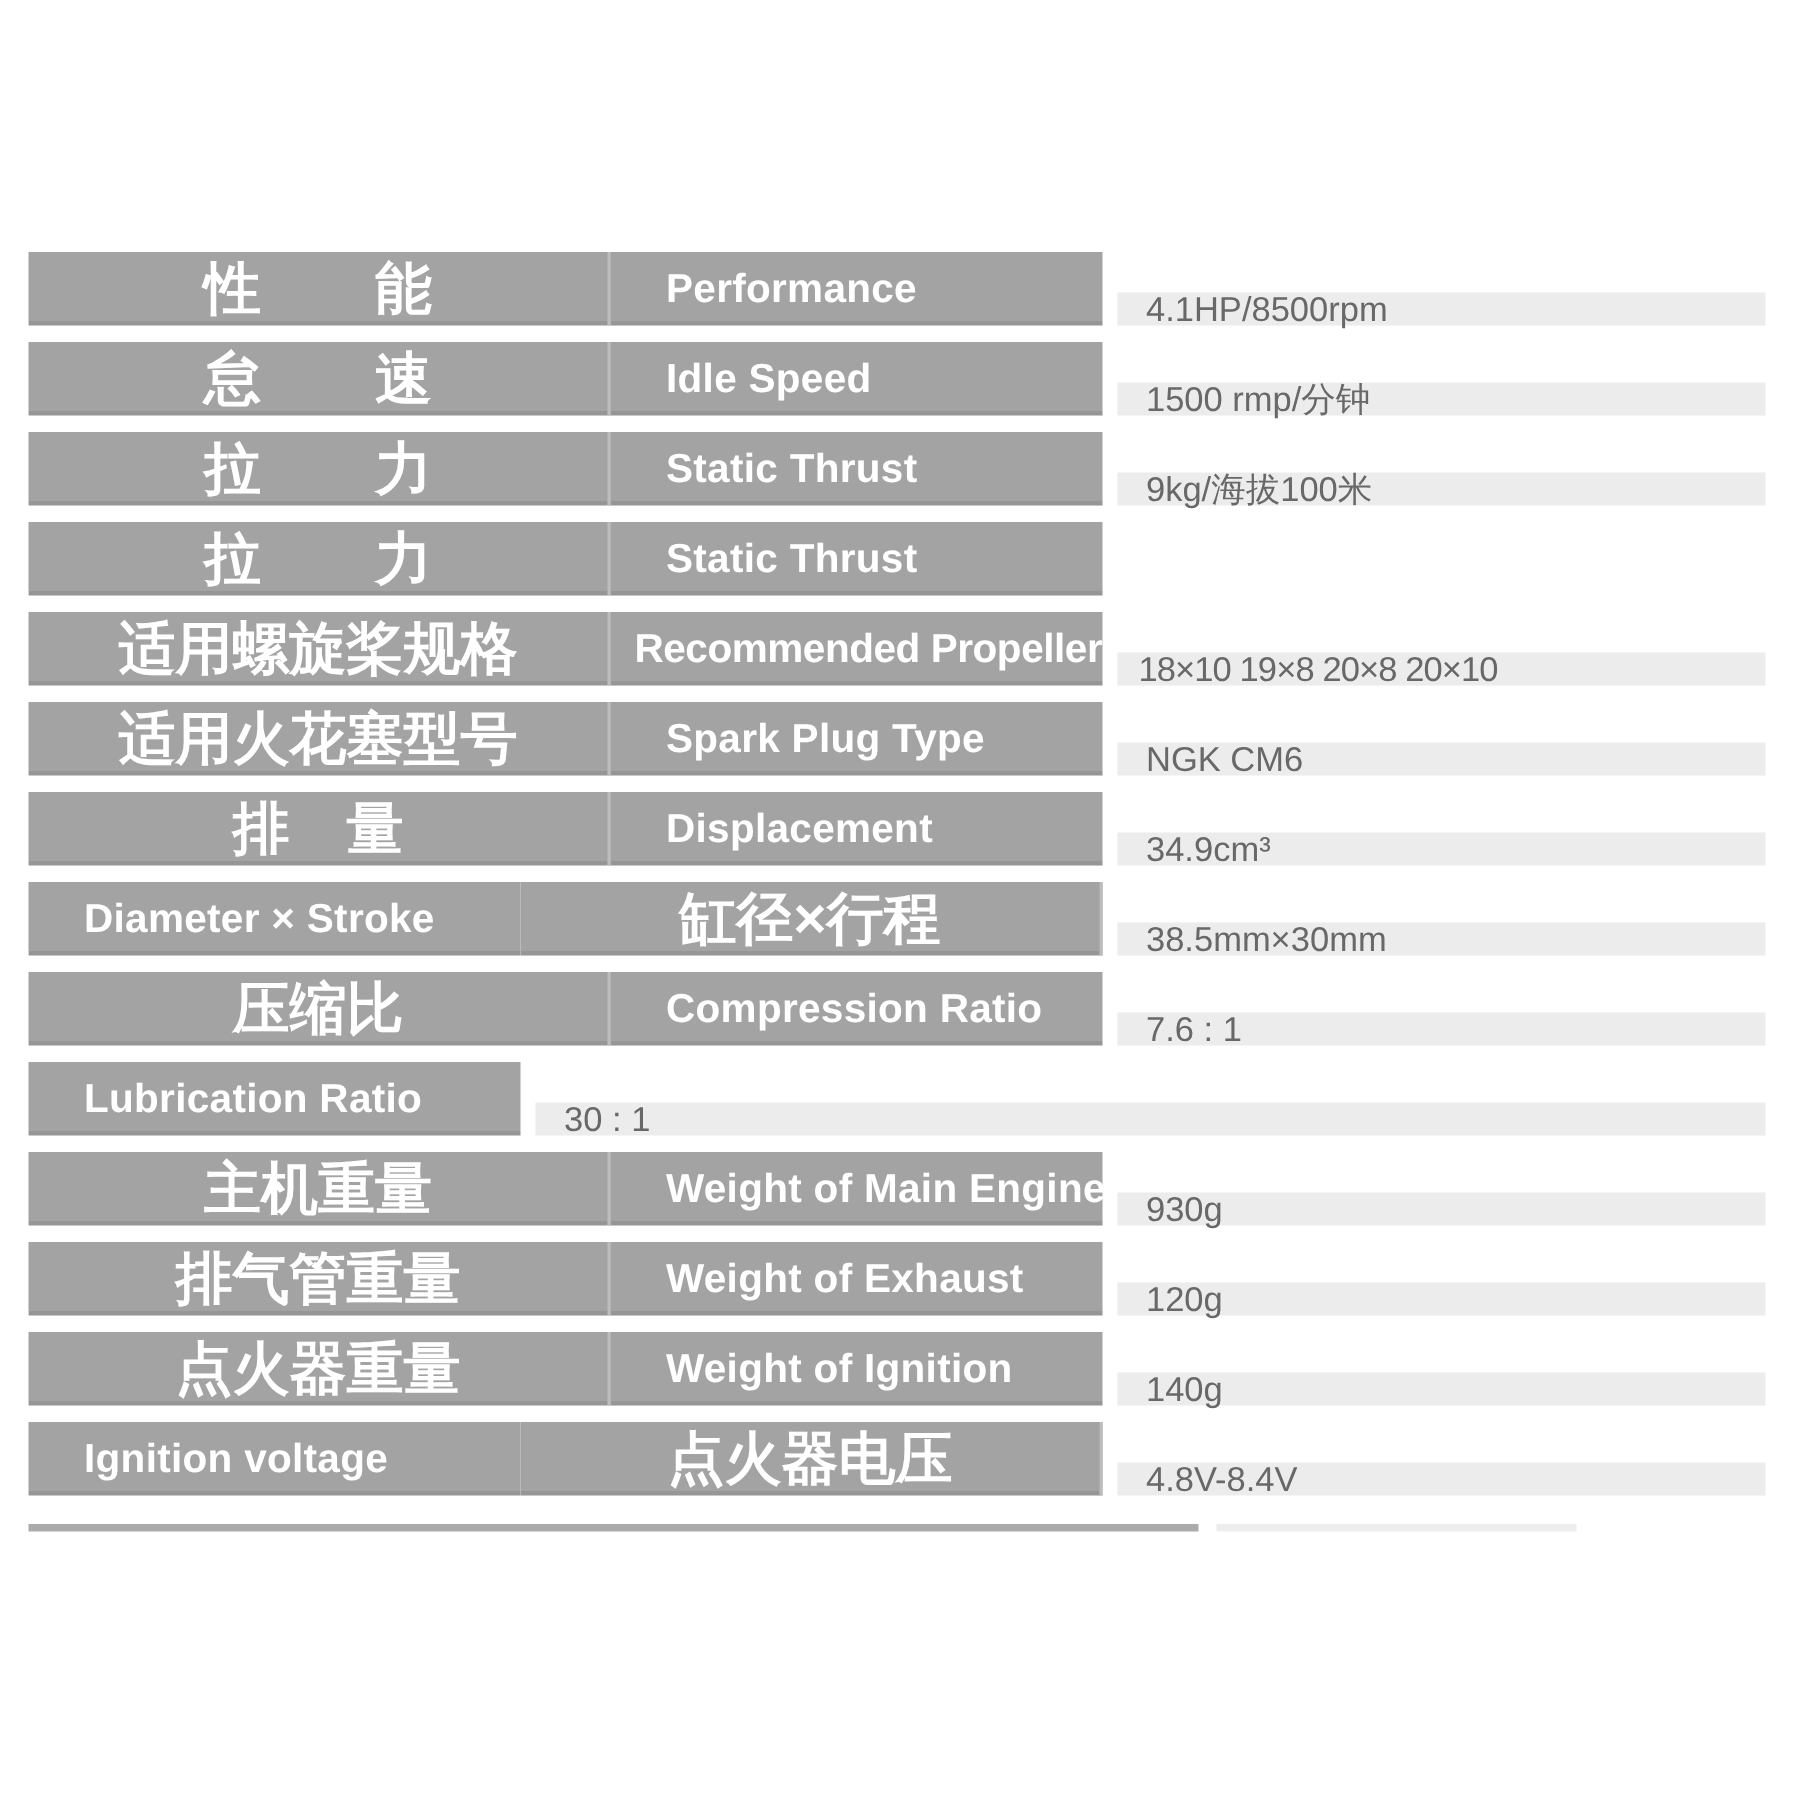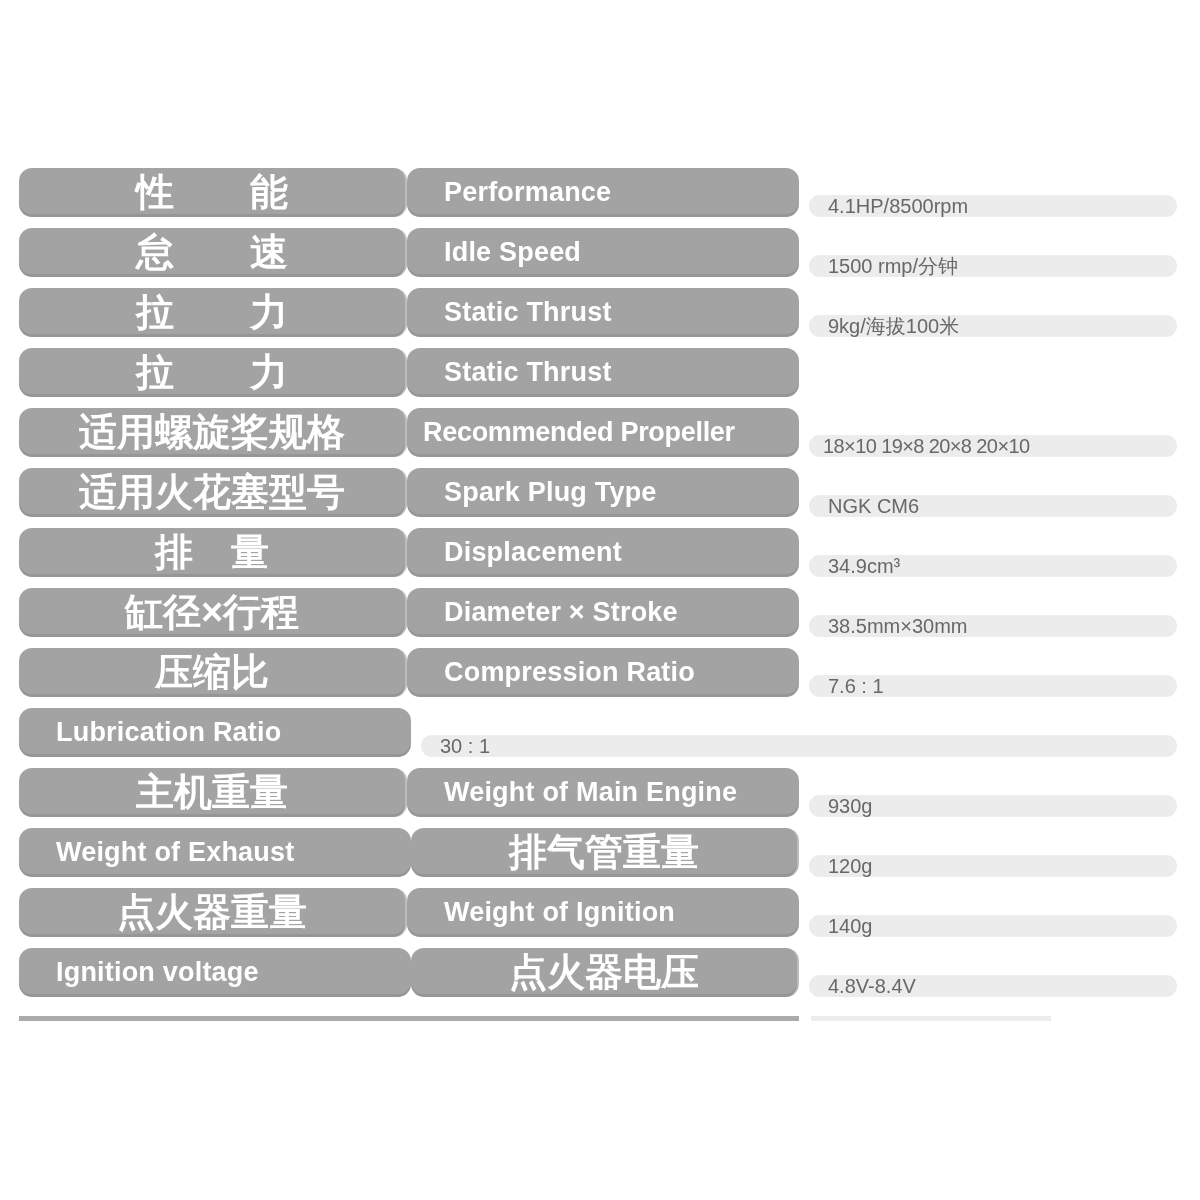--- a/index.html
+++ b/index.html
@@ -21,50 +21,49 @@
     display: flex;
     height: 49px;
     margin-bottom: 11px;
   }
   .cell {
     display: flex;
     align-items: center;
     box-sizing: border-box;
     white-space: nowrap;
     overflow: visible;
-    border-radius: 13px;
   }
   .cn {
     width: 388px;
     background: var(--row-bg, #a3a3a3);
     border-right: 2px solid #bcbcbc;
     justify-content: center;
     color: var(--label-text, #ffffff);
     font-size: 38px;
     font-weight: 700;
     box-shadow: inset 0 -3px 0 rgba(0,0,0,0.08);
   }
   .en {
-    width: 392px;
+    width: 328px;
     background: var(--row-bg, #a3a3a3);
     padding-left: 37px;
     color: var(--label-text, #ffffff);
     font-size: 27px;
     font-weight: 700;
     letter-spacing: 0.2px;
     box-shadow: inset 0 -3px 0 rgba(0,0,0,0.08);
     text-align: center;
   }
   .gap { width: 10px; background: transparent; }
   .val {
     flex: 1;
     background: var(--value-bg, #ececec);
     padding-left: 19px;
     color: var(--value-text, #686868);
-    font-size: 20px;
+    font-size: 23px;
     font-weight: 400;
     margin-top: 27px;
   }
   
   .spec-row:nth-child(5) .en { padding-left: 16px; letter-spacing: -0.3px; }
   .spec-row:nth-child(5) .val { padding-left: 14px; letter-spacing: -0.6px; }
   
   .sliver { position: absolute; height: 5px; }
   .sliver-left  { left: 19px;  top: 1016px; width: 780px; background: #ababab; }
   .sliver-right { left: 811px; top: 1016px; width: 240px; background: #ededed; }
@@ -116,22 +115,22 @@
   </div>
 
   <div class="spec-row">
     <div class="cell cn">排　量</div>
     <div class="cell en">Displacement</div>
     <div class="gap"></div>
     <div class="cell val">34.9cm³</div>
   </div>
 
   <div class="spec-row">
+    <div class="cell en">Diameter × Stroke</div>
     <div class="cell cn">缸径×行程</div>
-    <div class="cell en">Diameter × Stroke</div>
     <div class="gap"></div>
     <div class="cell val">38.5mm×30mm</div>
   </div>
 
   <div class="spec-row">
     <div class="cell cn">压缩比</div>
     <div class="cell en">Compression Ratio</div>
     <div class="gap"></div>
     <div class="cell val">7.6 : 1</div>
   </div>
@@ -143,22 +142,22 @@
   </div>
 
   <div class="spec-row">
     <div class="cell cn">主机重量</div>
     <div class="cell en">Weight of Main Engine</div>
     <div class="gap"></div>
     <div class="cell val">930g</div>
   </div>
 
   <div class="spec-row">
+    <div class="cell cn">排气管重量</div>
     <div class="cell en">Weight of Exhaust</div>
-    <div class="cell cn">排气管重量</div>
     <div class="gap"></div>
     <div class="cell val">120g</div>
   </div>
 
   <div class="spec-row">
     <div class="cell cn">点火器重量</div>
     <div class="cell en">Weight of Ignition</div>
     <div class="gap"></div>
     <div class="cell val">140g</div>
   </div>

